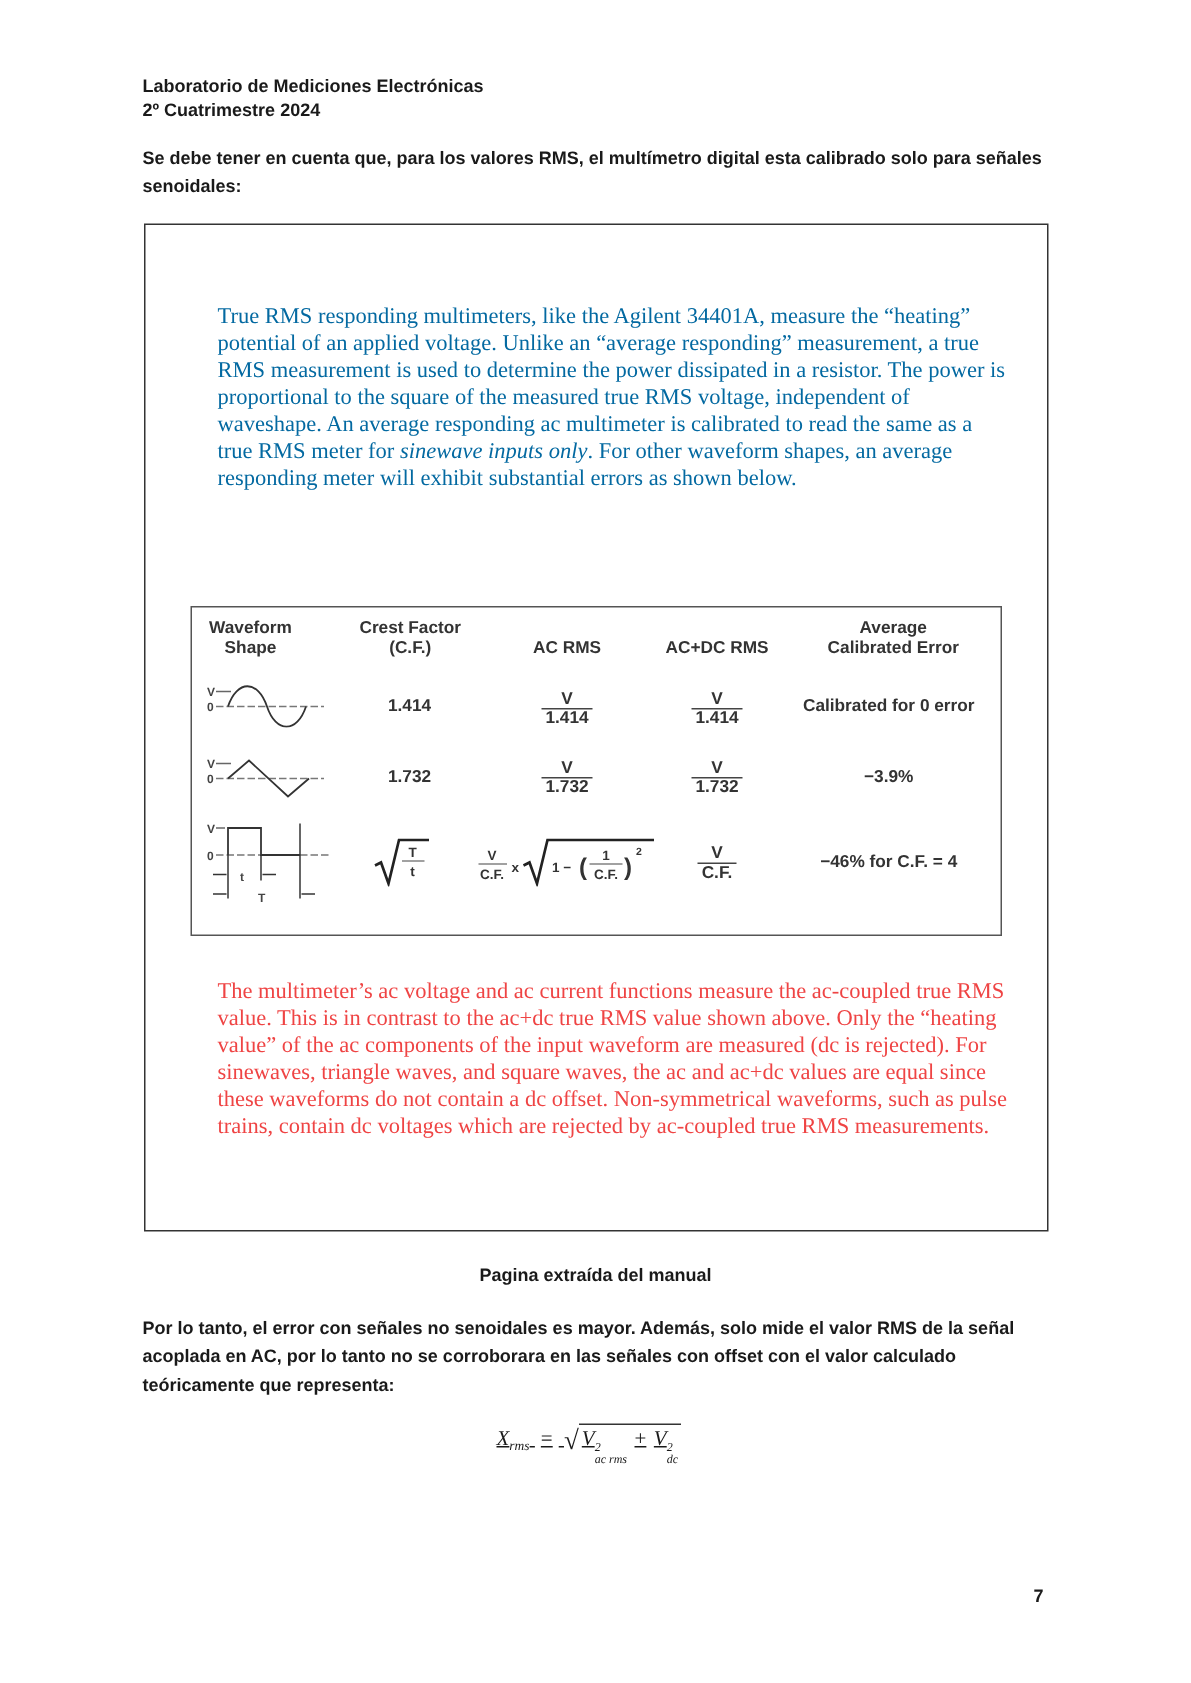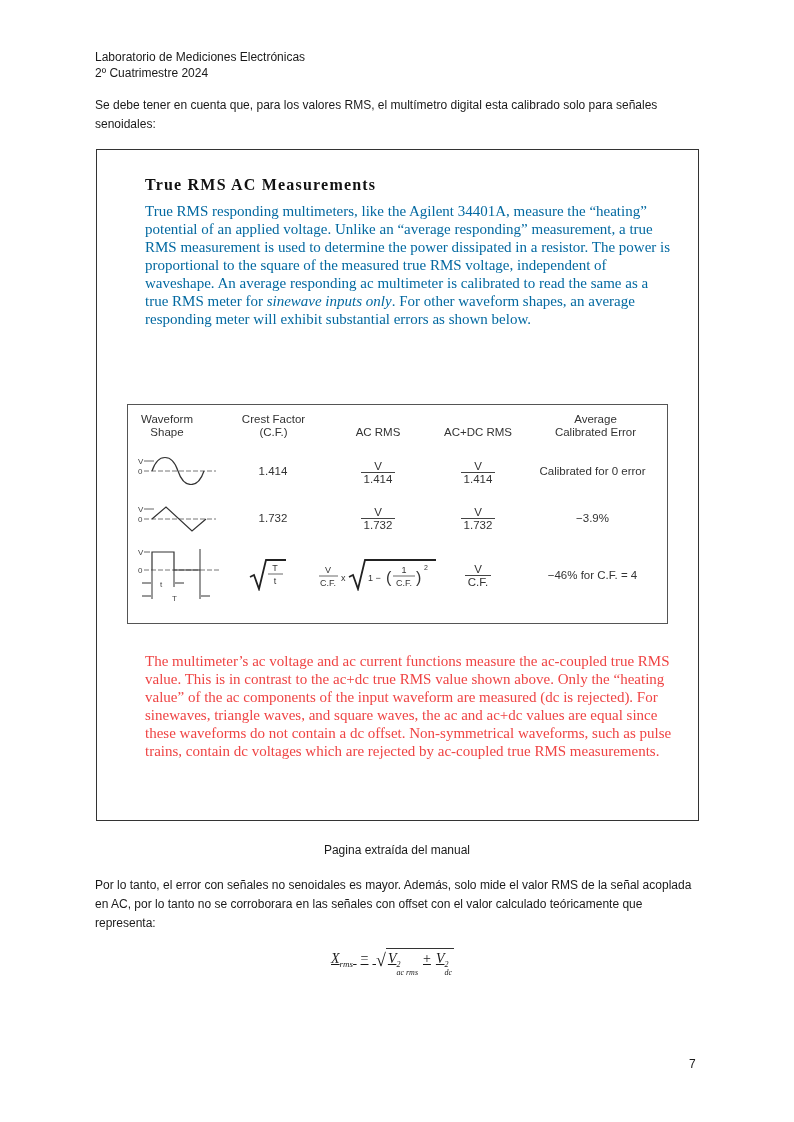--- a/index.html
+++ b/index.html
@@ -1,17 +1,17 @@
 <!DOCTYPE html>
 <html><head>
 <meta charset="utf-8">
 <style>
   html, body { margin:0; padding:0; background:#ffffff; }
   body { width:794px; height:1122px; position:relative; overflow:hidden; color:#1a1a1a; }
-  .sans { font-family: "Liberation Sans", "DejaVu Sans", sans-serif; }
+  .sans { font-family: "Liberation Sans", "DejaVu Sans", sans-serif; font-weight: bold; }
   .serif { font-family: "Liberation Serif", "DejaVu Serif", serif; }
   .header { position:absolute; left:95px; top:49px; font-size:12px; line-height:16px; }
   .intro { position:absolute; left:95px; top:96px; width:610px; font-size:12px; line-height:19px; }
   .manual-box { position:absolute; left:96px; top:149px; width:603px; height:672px; border:1px solid #333; box-sizing:border-box; }
   .manual-title { position:absolute; left:48px; top:26px; font-size:16px; font-weight:bold; letter-spacing:1.2px; color:#111; }
   .manual-p1 { position:absolute; left:48px; top:52px; width:530px; font-size:15px; line-height:18px; color:#0369a1; }
   .manual-p1 i { font-style:italic; }
   .table-box { position:absolute; left:30px; top:254px; width:541px; height:220px; border:1px solid #555; box-sizing:border-box; font-size:11.5px; color:#333; }
   .th { position:absolute; text-align:center; line-height:13px; }
   .cell { position:absolute; text-align:center; }
@@ -29,21 +29,20 @@
 <body>
 
 <div class="header sans">
   <div>Laboratorio de Mediciones Electrónicas</div>
   <div>2º Cuatrimestre 2024</div>
 </div>
 
 <div class="intro sans">Se debe tener en cuenta que, para los valores RMS, el multímetro digital esta calibrado solo para señales senoidales:</div>
 
 <div class="manual-box serif">
-  <div class="manual-title">True RMS AC Measurements</div>
   <div class="manual-p1"><span>True RMS responding multimeters, like the Agilent 34401A, measure the “heating” potential of an applied voltage. Unlike an “average responding” measurement, a true RMS measurement is used to determine the power dissipated in a resistor. The power is proportional to the square of the measured true RMS voltage, independent of waveshape. An average responding ac multimeter is calibrated to read the same as a true RMS meter for </span><i>sinewave inputs only</i><span>. For other waveform shapes, an average responding meter will exhibit substantial errors as shown below.</span></div>
 
   <div class="table-box sans">
 
     <div class="th" style="left:4px; top:8px; width:70px;">
       <div>Waveform</div>
       <div>Shape</div>
     </div>
     <div class="th" style="left:98px; top:8px; width:95px;">
       <div>Crest Factor</div>

